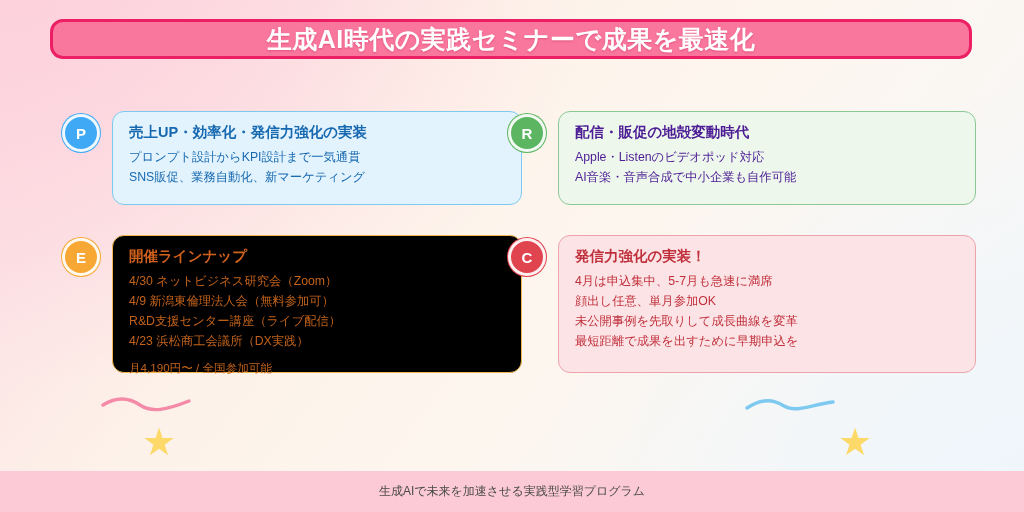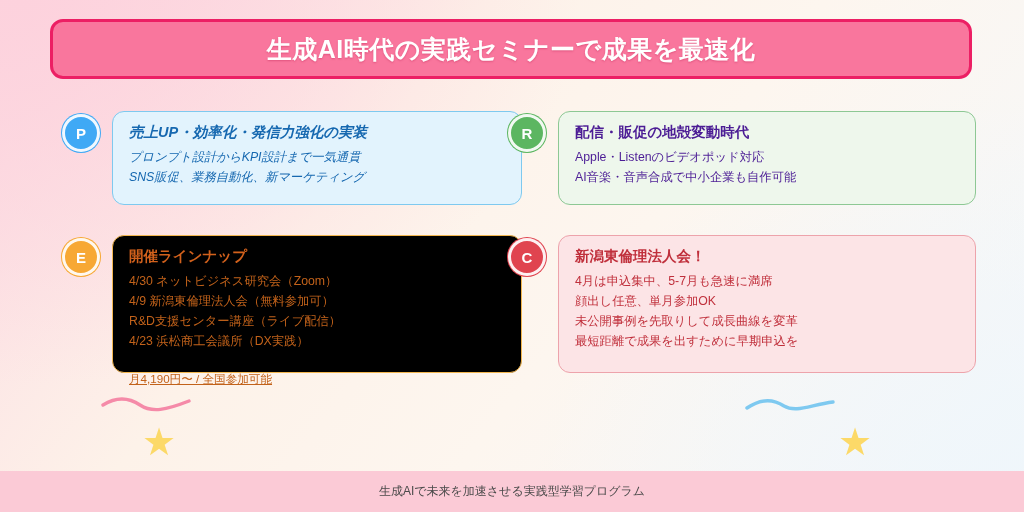--- a/index.html
+++ b/index.html
@@ -19,21 +19,21 @@
   }
 
   
   .decor { position:absolute; inset:0; pointer-events:none; }
   .star { position:absolute; color:#fcd968; line-height:1; }
   .squiggle { position:absolute; }
 
   
   .title-bar {
     position:absolute;
-    left:50px; top:19px; width:922px; height:60px;
+    left:50px; top:19px; width:922px; height:40px;
     background:#f9769d;
     border:3px solid #ec1f64;
     border-radius:13px;
     display:flex; align-items:center; justify-content:center;
   }
   .title-text {
     color:#ffffff;
     font-size:25px;
     font-weight:bold;
     letter-spacing:.5px;
@@ -70,27 +70,27 @@
     padding:11px 16px 10px 16px;
   }
   .card-p { background:#e2f3fd; border-color:#7ec9ef; }
   .card-r { background:#eef7ec; border-color:#8dc894; }
   .card-e { background:#000000; border-color:#f2b64e; }
   .card-c { background:#fce4e6; border-color:#eda3ab; }
 
   .card-title { font-size:14.5px; font-weight:bold; margin-bottom:6px; }
   .card-line  { font-size:12.3px; line-height:1.62; }
 
-  .card-p .card-title, .card-p .card-line { color:#1668b0;font-style:italic; }
+  .card-p .card-title, .card-p .card-line { color:#1668b0; }
   .card-r .card-title, .card-r .card-line { color:#4c1d95; }
   .card-e .card-title, .card-e .card-line { color:#c2621a; }
   .card-c .card-title, .card-c .card-line { color:#c0303c; }
   .card-e .card-title { color:#d2611c; }
 
-  .card-note { margin-top:20px; font-size:11.6px; color:#c2621a;text-decoration:underline; }
+  .card-note { margin-top:9px; font-size:11.6px; color:#c2621a; }
 
   
   .footer {
     position:absolute; left:0; right:0; bottom:0; height:41px;
     background:#fbcad6;
     display:flex; align-items:center; justify-content:center;
   }
   .footer-text { font-size:12px; color:#4a4a4a; }
 </style>
 </head>
@@ -143,21 +143,21 @@
       <div class="card-line">4/9 新潟東倫理法人会（無料参加可）</div>
       <div class="card-line">R&amp;D支援センター講座（ライブ配信）</div>
       <div class="card-line">4/23 浜松商工会議所（DX実践）</div>
       <div class="card-note">月4,190円〜 / 全国参加可能</div>
     </div>
   </div>
 
   <div class="cell cell-c">
     <div class="badge badge-c">C</div>
     <div class="card card-c">
-      <div class="card-title">新潟東倫理法人会！</div>
+      <div class="card-title">発信力強化の実装！</div>
       <div class="card-line">4月は申込集中、5-7月も急速に満席</div>
       <div class="card-line">顔出し任意、単月参加OK</div>
       <div class="card-line">未公開事例を先取りして成長曲線を変革</div>
       <div class="card-line">最短距離で成果を出すために早期申込を</div>
     </div>
   </div>
 
 </div>
 
 <div class="footer">

